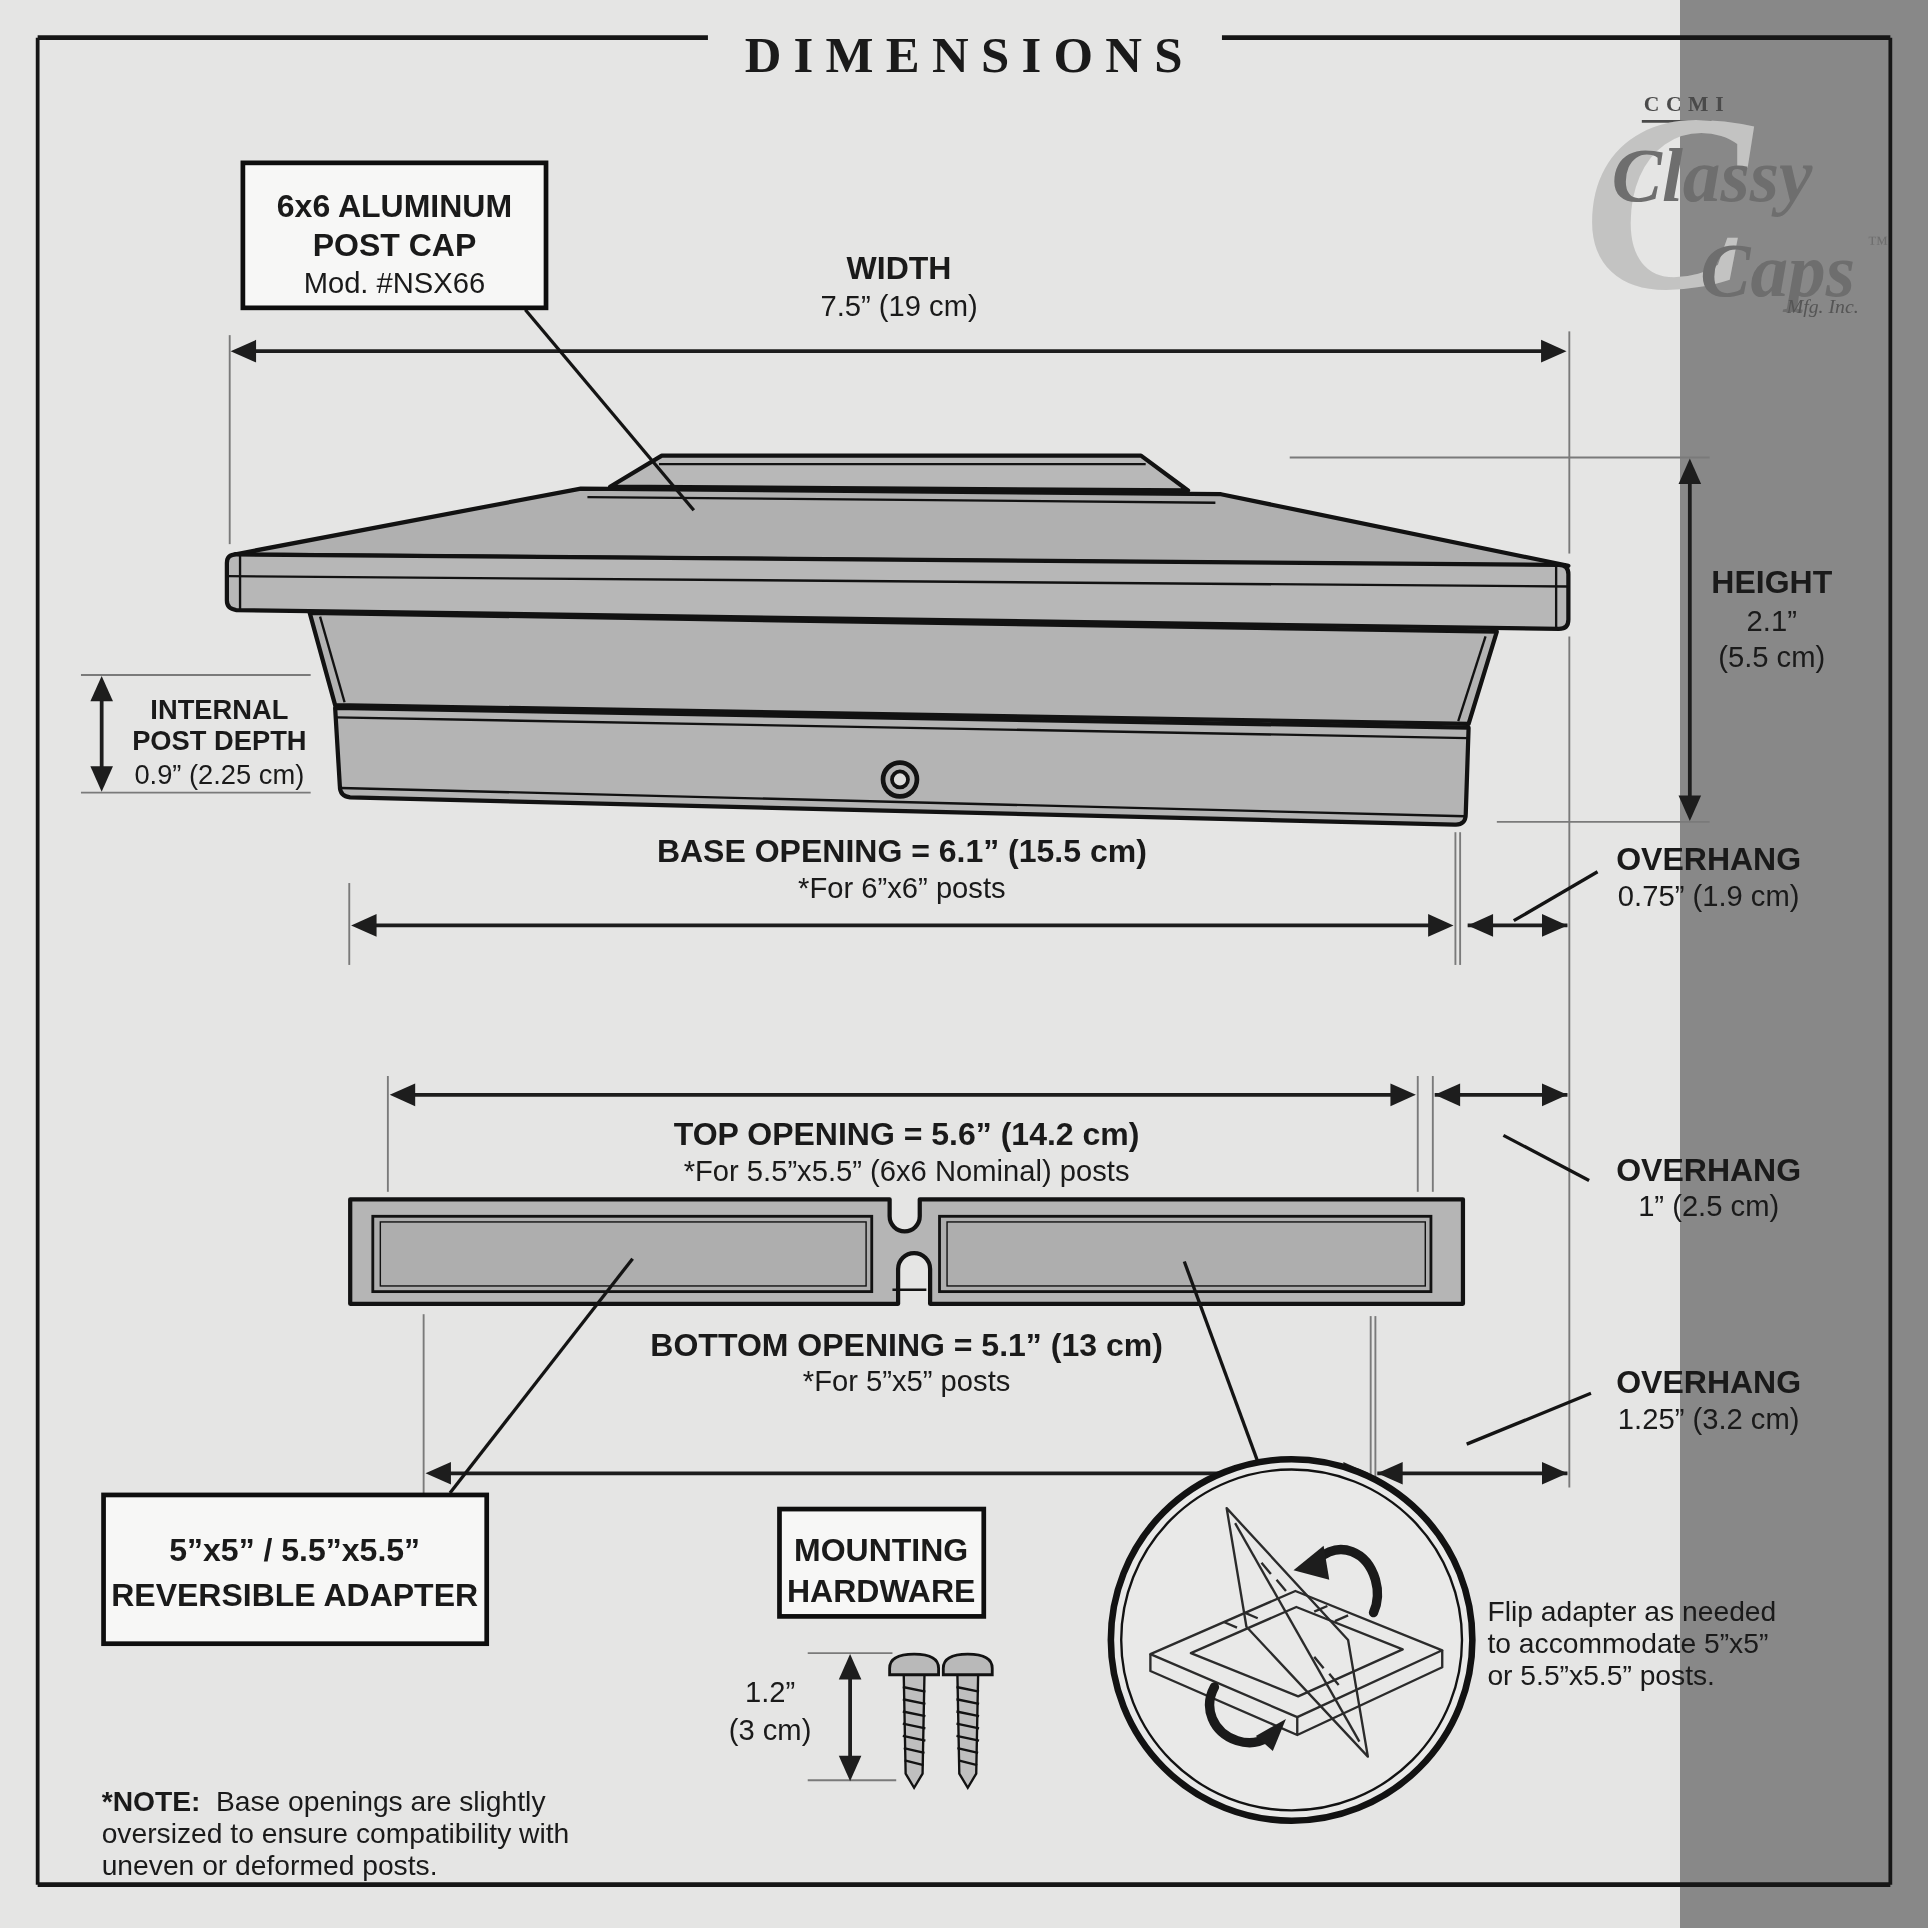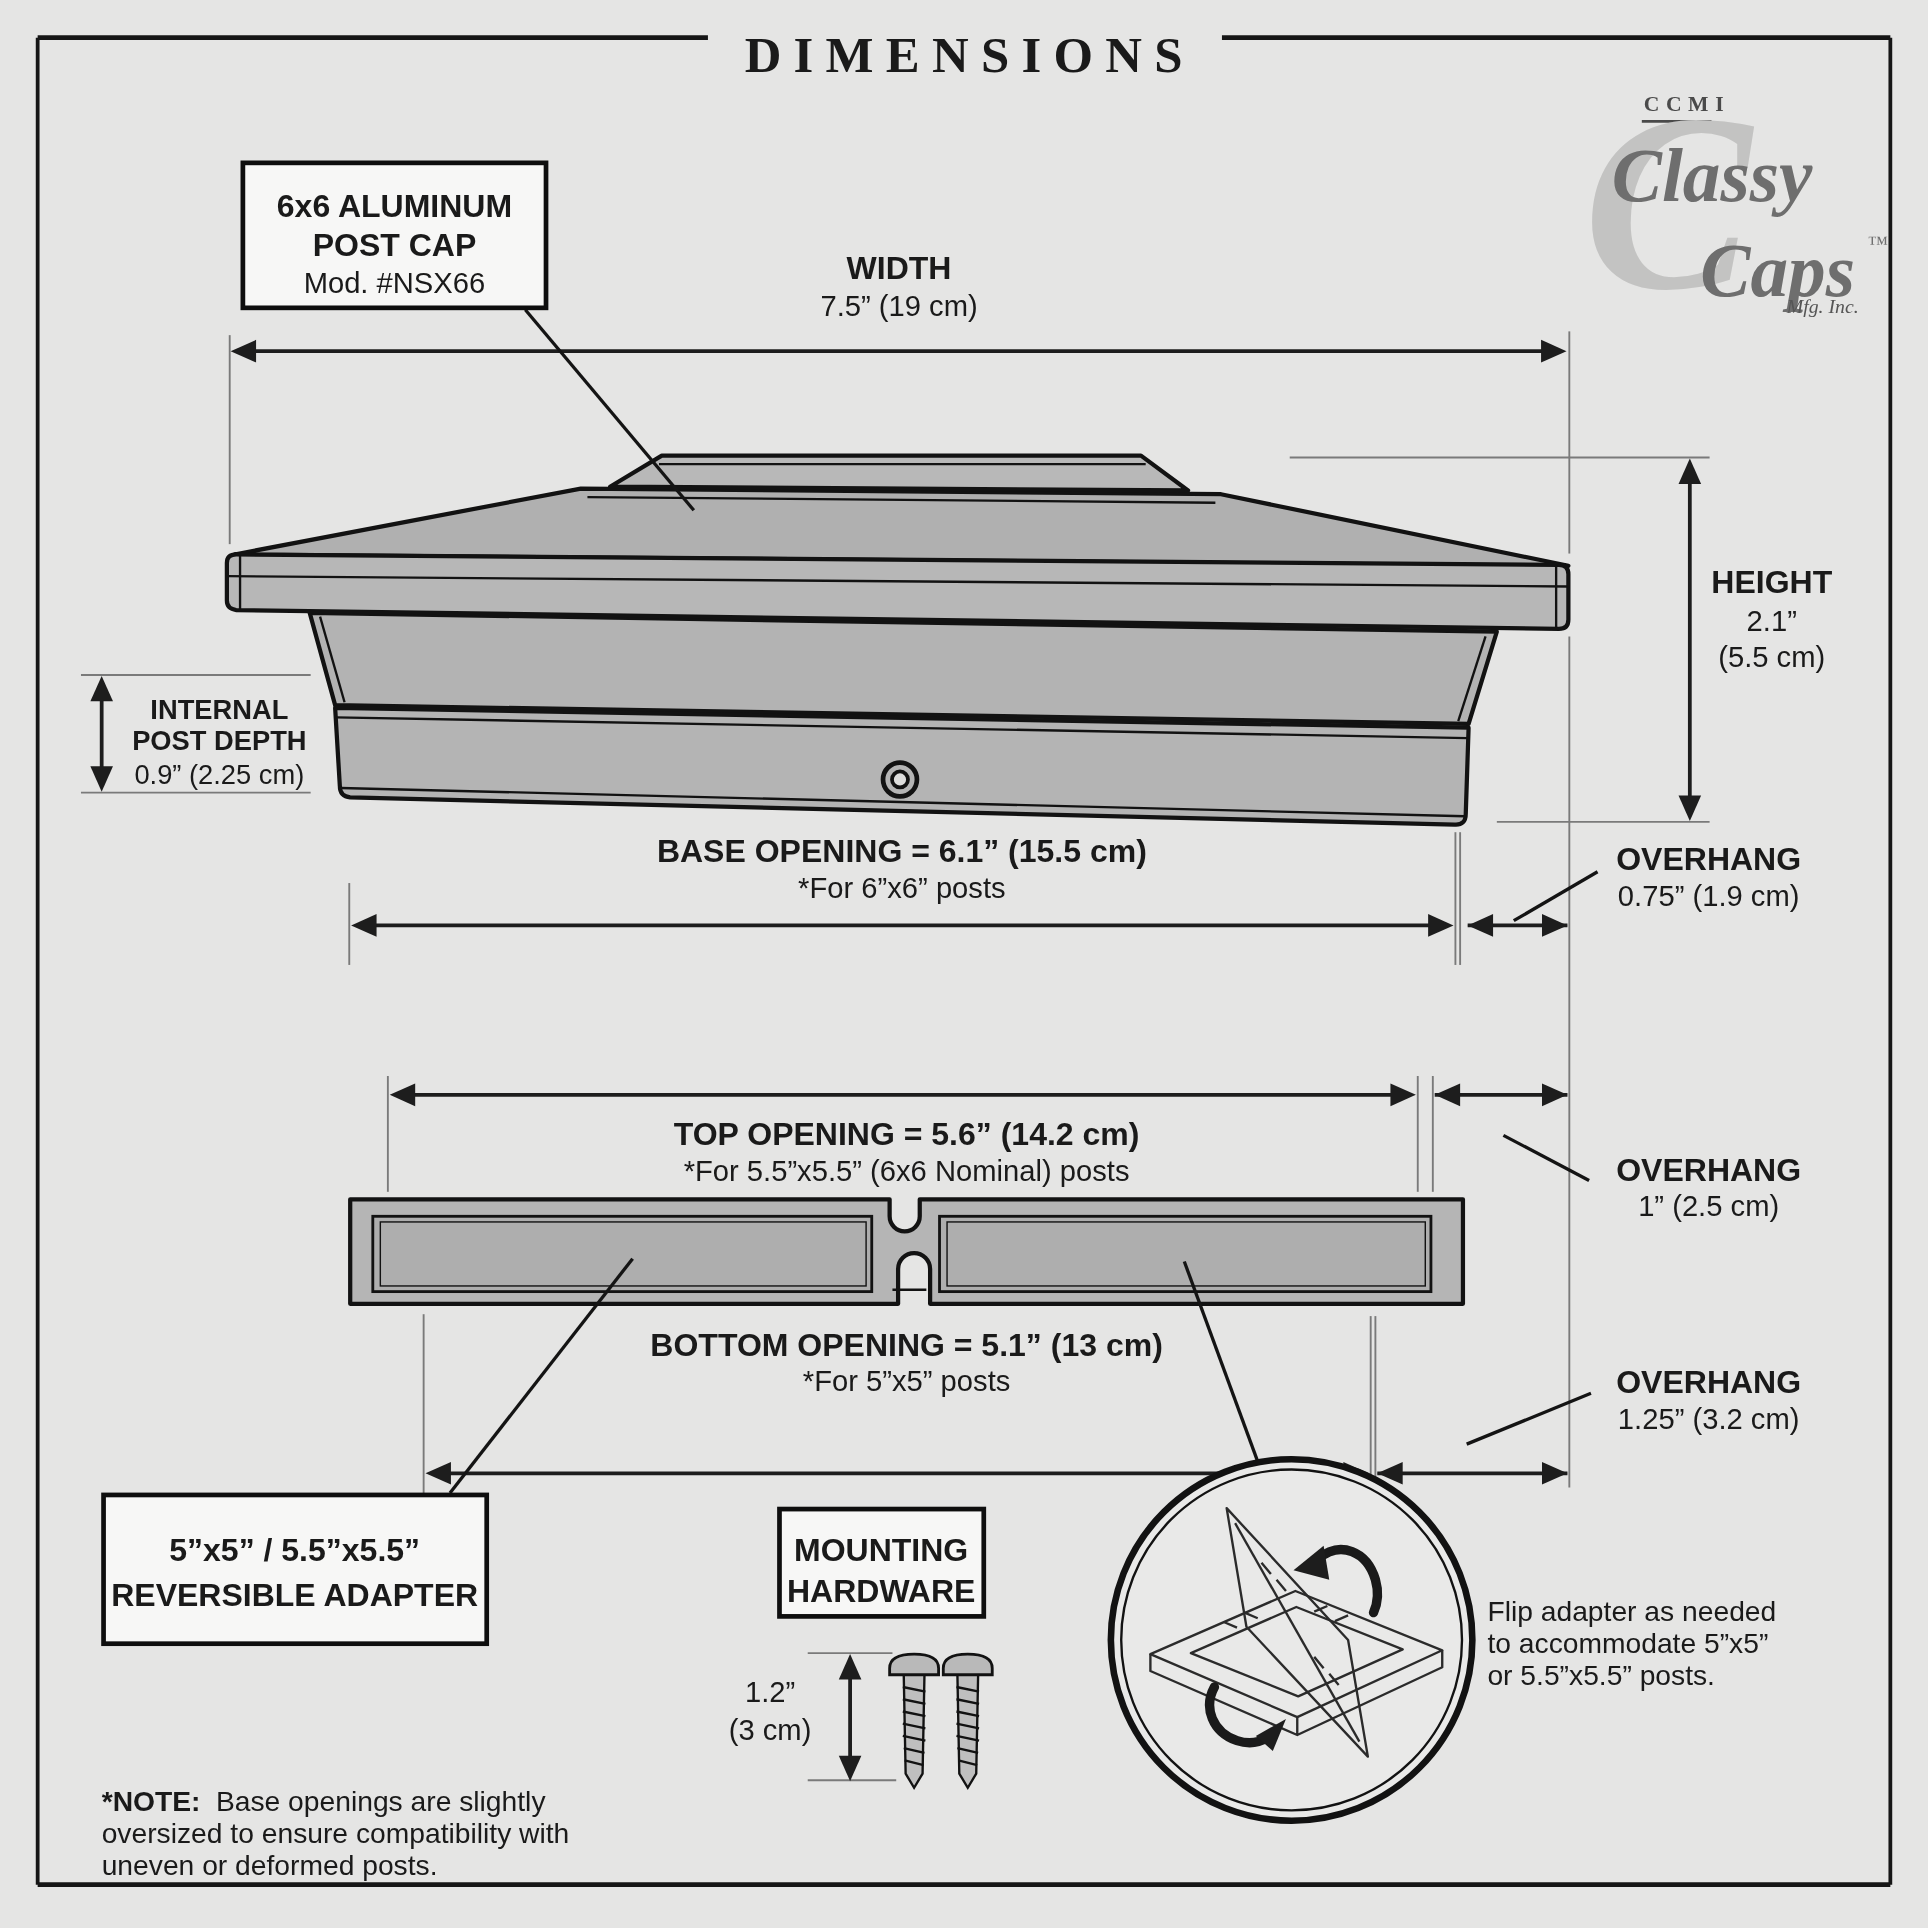--- a/index.html
+++ b/index.html
@@ -1,16 +1,16 @@
 <!DOCTYPE html>
 <html style="font-size:15px"><head>
 <meta charset="utf-8">
 <style>
   html,body{margin:0;padding:0;background:#888;}
-  #stage{width:1928px;height:1928px;background:#e5e5e4;position:relative;font-family:"Liberation Sans",sans-serif;}
+  #stage{width:1680px;height:1928px;background:#e5e5e4;position:relative;font-family:"Liberation Sans",sans-serif;}
   svg{position:absolute;left:0;top:0;}
   text{fill:#1a1a1a;}
   .t34b{font:700 34px "Liberation Sans",sans-serif;}
   .t31{font:400 31px "Liberation Sans",sans-serif;}
   .t30{font:400 30px "Liberation Sans",sans-serif;}
   .t30b{font:700 30px "Liberation Sans",sans-serif;}
   .t29b{font:700 29px "Liberation Sans",sans-serif;}
   .t29{font:400 29px "Liberation Sans",sans-serif;}
   .title{font:700 54px "Liberation Serif",serif;letter-spacing:13px;}
   .logo-script{font-style:italic;font-weight:700;font-family:"Liberation Serif",serif;}

